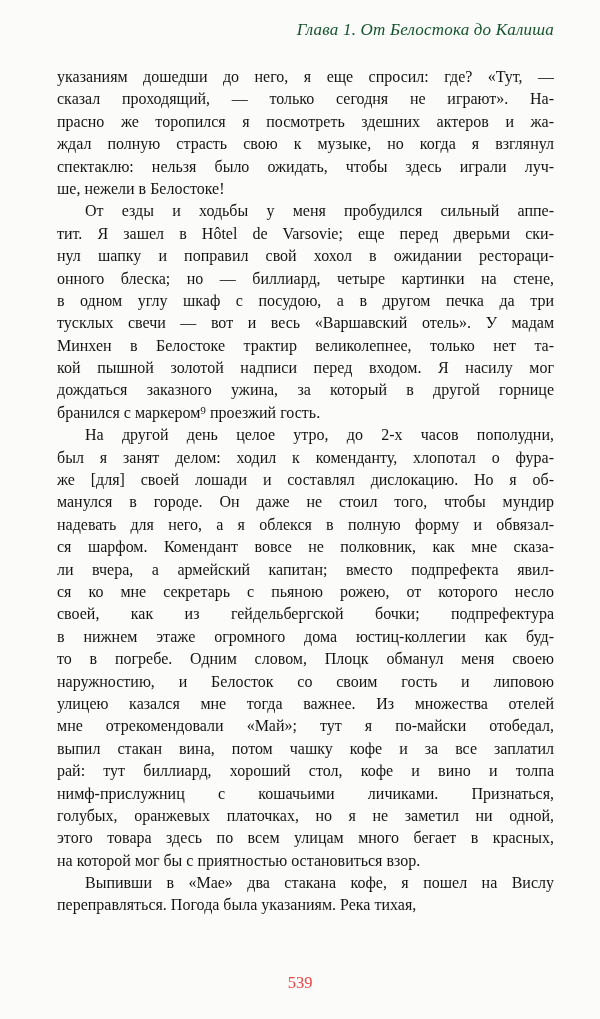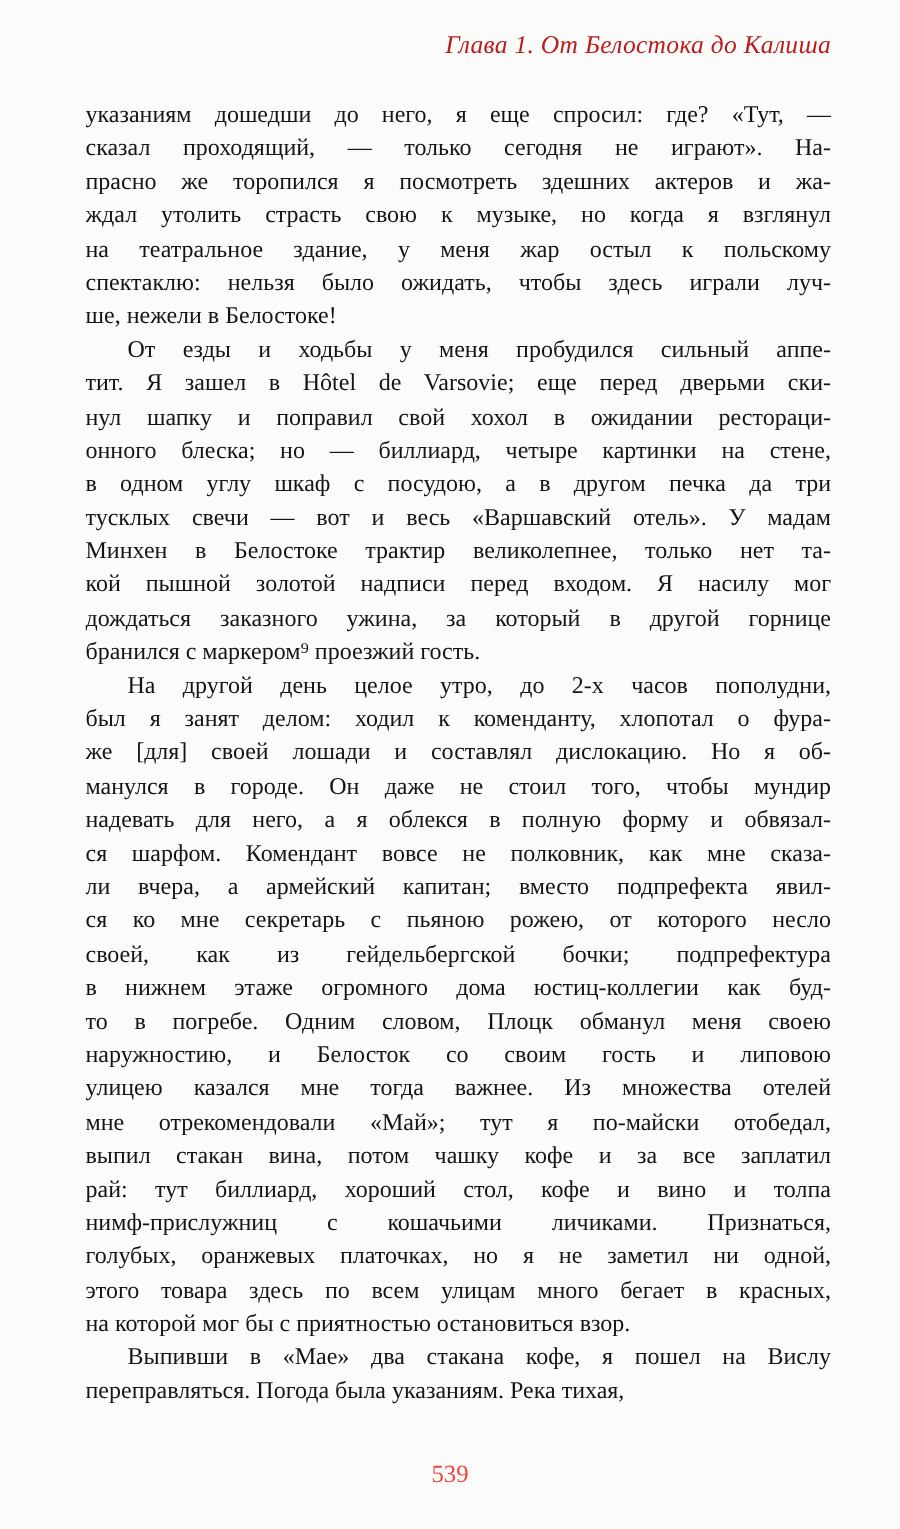--- a/index.html
+++ b/index.html
@@ -18,21 +18,21 @@
   }
   .running-head {
     position: absolute;
     top: 20px;
     left: 57px;
     width: 497px;
     text-align: right;
     font-style: italic;
     font-size: 17px;
     letter-spacing: 0.2px;
-    color: #b91c1c;
+    color: #14532d;
   }
   .body-text {
     position: absolute;
     top: 66px;
     left: 57px;
     width: 497px;
   }
   .paragraph {
     margin: 0;
   }
@@ -65,22 +65,21 @@
 <body>
 
 <div class="book-page">
   <div class="running-head">Глава 1. От Белостока до Калиша</div>
 
   <div class="body-text">
       <div class="paragraph">
         <div class="line">указаниям дошедши до него, я еще спросил: где? «Тут, —</div>
         <div class="line">сказал проходящий, — только сегодня не играют». На-</div>
         <div class="line">прасно же торопился я посмотреть здешних актеров и жа-</div>
-        <div class="line">ждал утолить страсть свою к музыке, но когда я взглянул</div>
-        <div class="line">на театральное здание, у меня жар остыл к польскому</div>
+        <div class="line">ждал полную страсть свою к музыке, но когда я взглянул</div>
         <div class="line">спектаклю: нельзя было ожидать, чтобы здесь играли луч-</div>
         <div class="line last">ше, нежели в Белостоке!</div>
       </div>
       <div class="paragraph">
         <div class="line indent">От езды и ходьбы у меня пробудился сильный аппе-</div>
         <div class="line">тит. Я зашел в Hôtel de Varsovie; еще перед дверьми ски-</div>
         <div class="line">нул шапку и поправил свой хохол в ожидании рестораци-</div>
         <div class="line">онного блеска; но — биллиард, четыре картинки на стене,</div>
         <div class="line">в одном углу шкаф с посудою, а в другом печка да три</div>
         <div class="line">тусклых свечи — вот и весь «Варшавский отель». У мадам</div>

